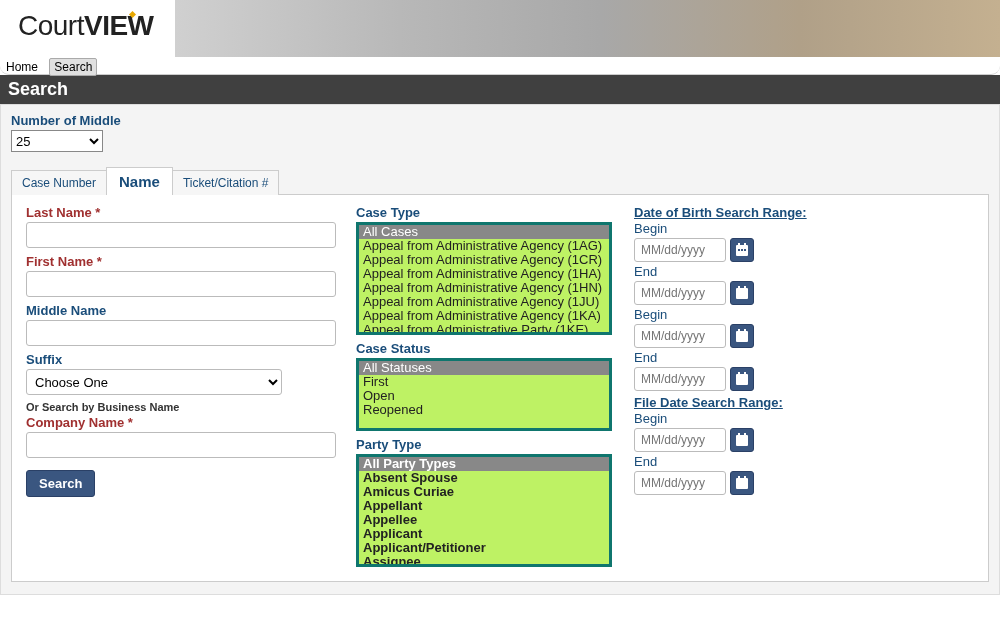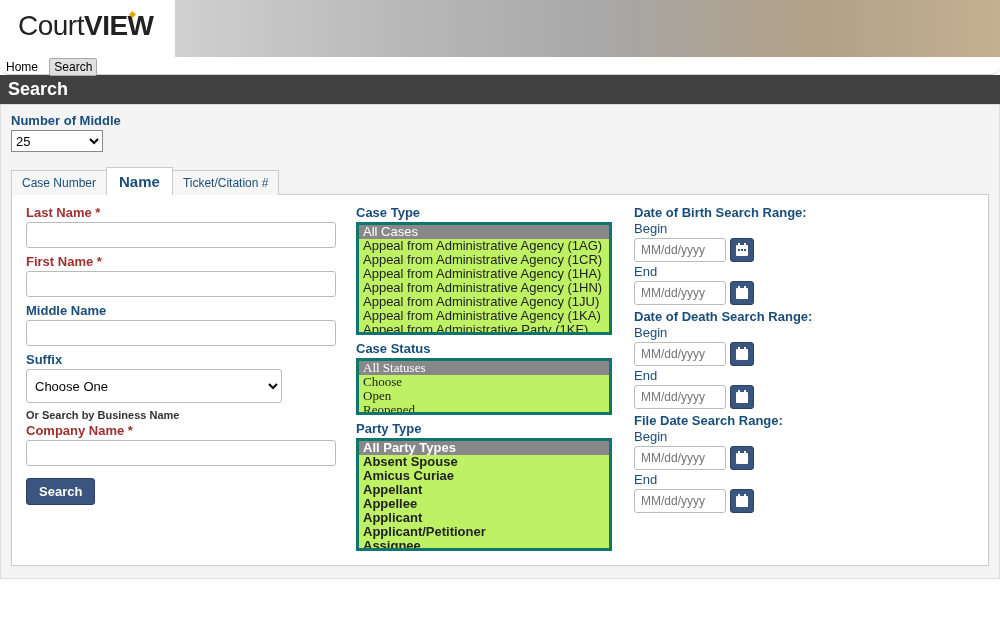--- a/index.html
+++ b/index.html
@@ -23,28 +23,28 @@
 .tab + .tab { margin-left: -1px; }
 .form-area { background: #fff; border: 1px solid #ccc; padding: 10px 14px 14px; overflow: hidden; }
 .col { float: left; }
 .col1 { width: 320px; margin-right: 10px; }
 .col2 { width: 262px; margin-right: 16px; }
 .col3 { width: 280px; }
 .field-label { color: #1a4d7a; font-size: 13px; font-weight: bold; display: block; margin-top: 6px; margin-bottom: 2px; }
 .field-label.required { color: #a03030; }
 .sub-text { color: #333; font-size: 11px; font-weight: bold; display: block; margin-top: 6px; }
 .text-input { width: 310px; height: 26px; border: 1px solid #bbb; border-radius: 3px; padding: 3px 6px; font-size: 13px; }
-.suffix-select { width: 256px; height: 34px; border: 1px solid #bbb; border-radius: 3px; padding: 2px 4px; font-size: 13px; background: #fff; }
+.suffix-select { width: 256px; height: 26px; border: 1px solid #bbb; border-radius: 3px; padding: 2px 4px; font-size: 13px; background: #fff; }
 .listbox { width: 256px; border: 3px solid #0f766e; background: #bef264; font-size: 13px; overflow-y: scroll; }
 .listbox.casetype { height: 113px; }
-.listbox.casestatus { height: 57px; font-family: Liberation Serif, serif; }
+.listbox.casestatus { height: 73px; }
 .listbox.partytype { height: 113px; font-weight: bold; }
 .listbox-item { padding: 0 4px; line-height: 14px; font-size: 13px; color: #222; cursor: pointer; white-space: nowrap; }
 .listbox-item.selected { background: #888; color: #fff; }
-.date-label { color: #1a4d7a; font-size: 13px; font-weight: bold; display: block; margin-top: 0; }
+.date-label { color: #1a4d7a; font-size: 13px; font-weight: bold; display: block; margin-top: 0; text-decoration: underline; }
 .date-sublabel { color: #1a4d7a; font-size: 13px; display: block; margin-top: 1px; margin-bottom: 2px; }
 .date-row { display: flex; align-items: center; margin-bottom: 2px; }
 .date-input { width: 92px; height: 24px; border: 1px solid #bbb; border-radius: 3px; padding: 3px 6px; font-size: 12px; color: #888; }
 .cal-btn { width: 24px; height: 24px; background: #3a5680; border: 1px solid #2a4066; border-radius: 3px; margin-left: 4px; display: flex; align-items: center; justify-content: center; cursor: pointer; }
 .cal-btn svg { fill: #fff; }
 .search-btn { background: #3a5680; color: #fff; border: 1px solid #2a4066; border-radius: 3px; padding: 5px 12px; font-size: 13px; font-weight: bold; cursor: pointer; margin-top: 12px; }
 .col2 .field-label:first-child, .col3 .date-label:first-child { margin-top: 0; }
 .col1 .field-label:first-child { margin-top: 0; }
 .col3 .date-sublabel:first-of-type, .date-group { margin-top: 0; }
 </style>
@@ -100,21 +100,21 @@
         <div class="listbox-item">Appeal from Administrative Agency (1CR)</div>
         <div class="listbox-item">Appeal from Administrative Agency (1HA)</div>
         <div class="listbox-item">Appeal from Administrative Agency (1HN)</div>
         <div class="listbox-item">Appeal from Administrative Agency (1JU)</div>
         <div class="listbox-item">Appeal from Administrative Agency (1KA)</div>
         <div class="listbox-item">Appeal from Administrative Party (1KE)</div>
       </div>
       <label class="field-label">Case Status</label>
       <div class="listbox casestatus">
         <div class="listbox-item selected">All Statuses</div>
-        <div class="listbox-item">Choose</div>
+        <div class="listbox-item">First</div>
         <div class="listbox-item">Open</div>
         <div class="listbox-item">Reopened</div>
       </div>
       <label class="field-label">Party Type</label>
       <div class="listbox partytype">
         <div class="listbox-item selected">All Party Types</div>
         <div class="listbox-item">Absent Spouse</div>
         <div class="listbox-item">Amicus Curiae</div>
         <div class="listbox-item">Appellant</div>
         <div class="listbox-item">Appellee</div>
@@ -145,21 +145,20 @@
         <input class="date-input" placeholder="MM/dd/yyyy" style="">
         <div class="cal-btn">
             <svg width="14" height="14" viewBox="0 0 14 14">
               <rect x="1" y="2" width="12" height="11" rx="1"></rect>
               <rect x="3" y="0" width="2" height="3"></rect>
               <rect x="9" y="0" width="2" height="3"></rect>
             </svg>
           </div>
       </div>
 
-      <label class="date-label" style="margin-top:4px">Date of Death Search Range:</label>
       <label class="date-sublabel">Begin</label>
       <div class="date-row">
         <input class="date-input" placeholder="MM/dd/yyyy" style="">
         <div class="cal-btn">
             <svg width="14" height="14" viewBox="0 0 14 14">
               <rect x="1" y="2" width="12" height="11" rx="1"></rect>
               <rect x="3" y="0" width="2" height="3"></rect>
               <rect x="9" y="0" width="2" height="3"></rect>
             </svg>
           </div>

